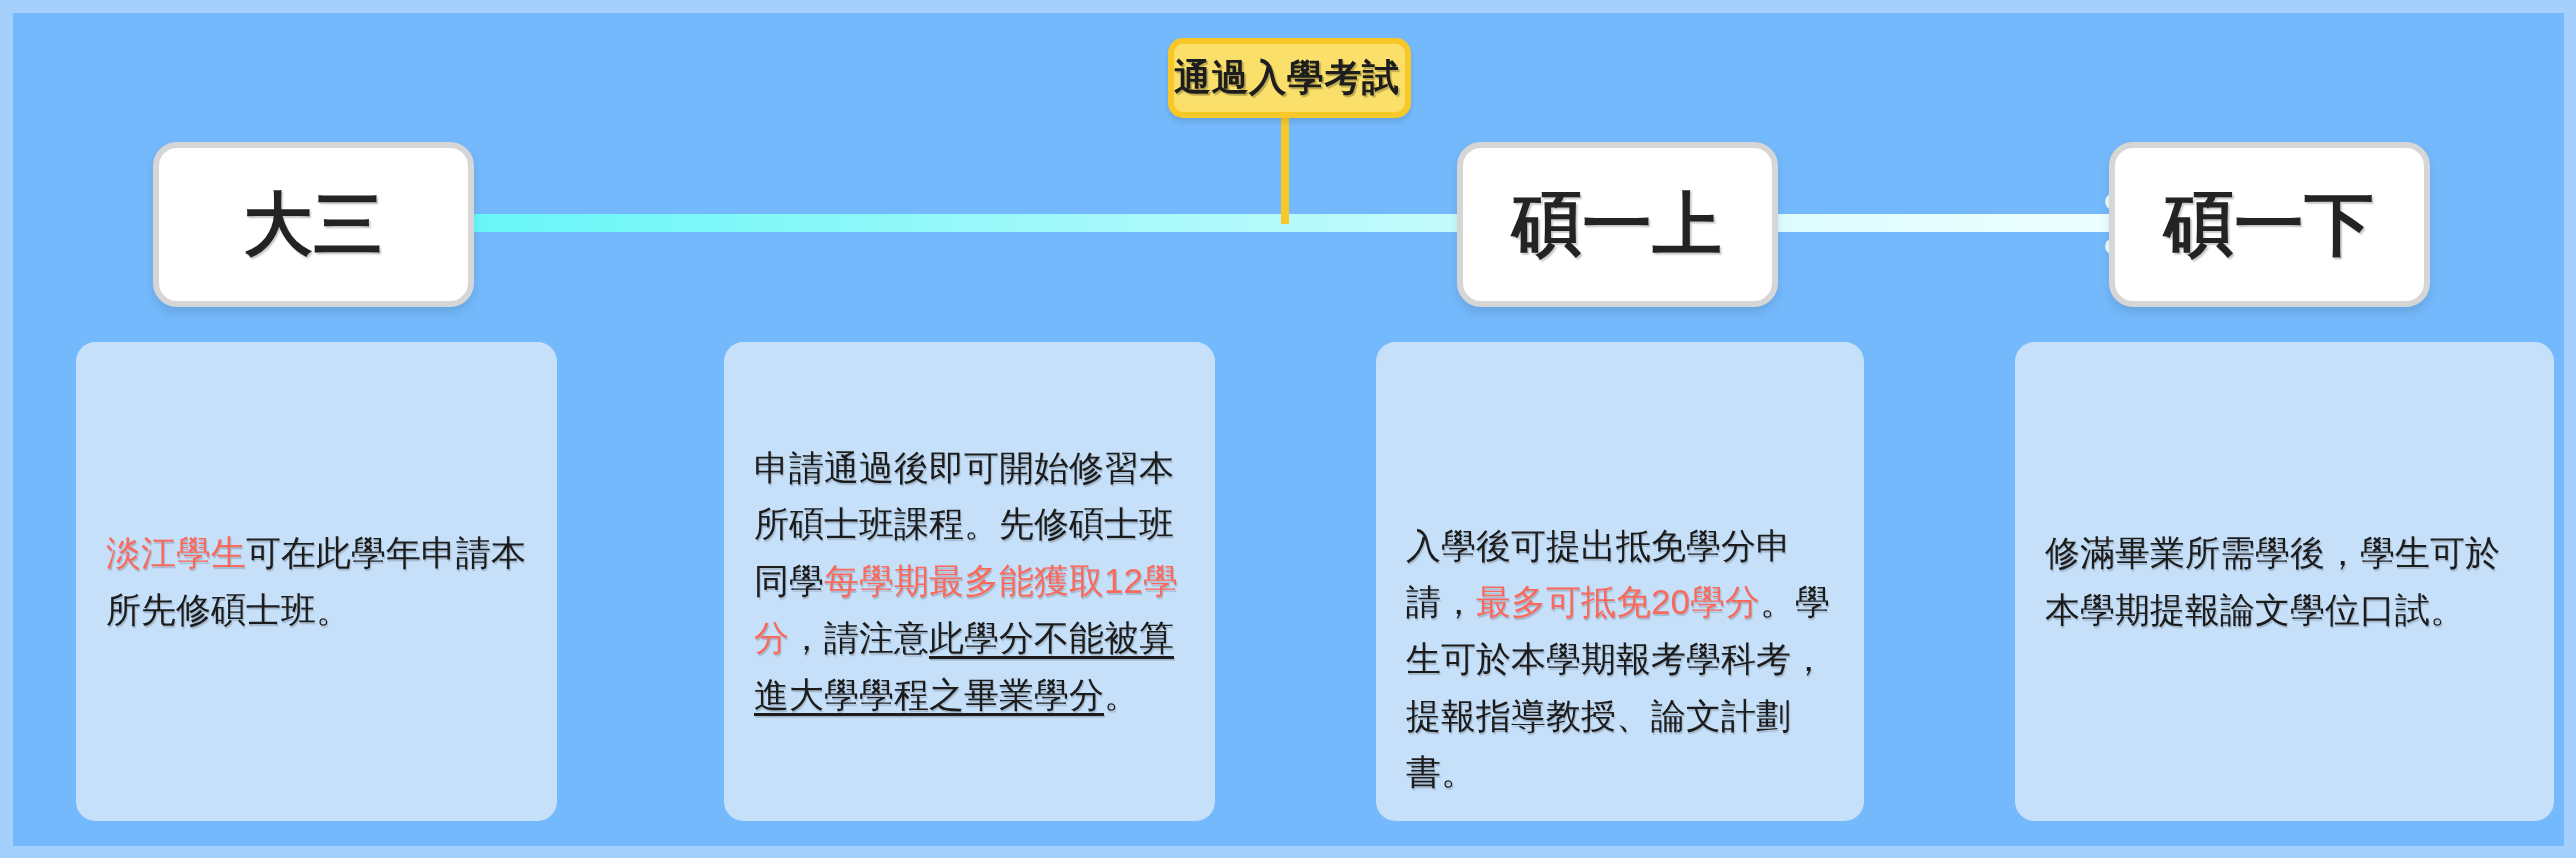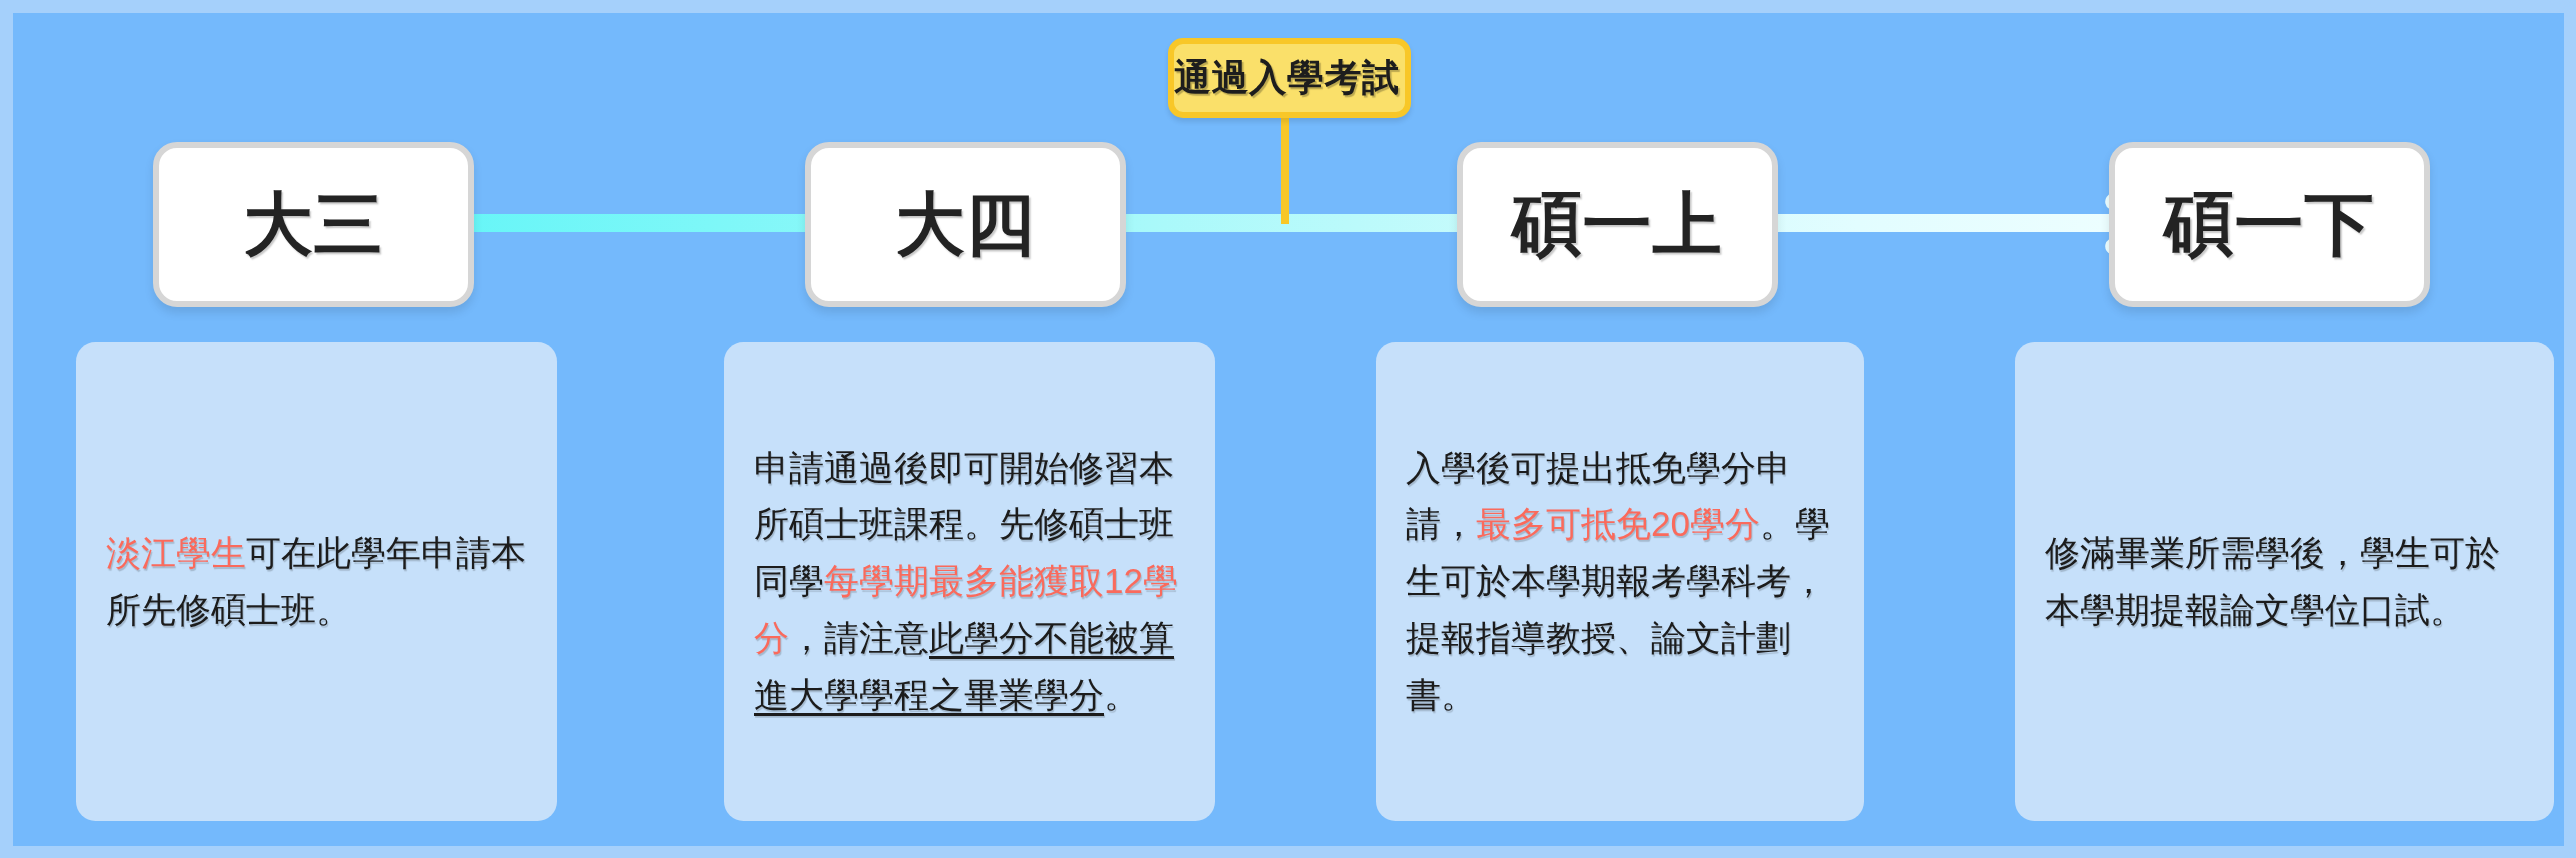--- a/index.html
+++ b/index.html
@@ -94,21 +94,21 @@
   }
   .desc-text{
     font-size:35px;
     line-height:1.62;
     color:#1c1c1c;
     text-shadow:1.1px 1.7px 1.1px rgba(0,0,0,0.18);
     word-break:break-all;
   }
   .desc-0{left:76px;width:481px;}
   .desc-1{left:724px;width:491px;}
-  .desc-2{left:1376px;width:488px;}
+  .desc-2{left:1376px;width:488px;align-items:flex-end;}
   .desc-3{left:2015px;width:539px;}
 
   .hl{color:#fa6a5c;}
   .ul{text-decoration:underline;text-underline-offset:5.7px;text-decoration-thickness:2.9px;}
 </style>
 </head>
 <body>
 
 <div id="root">
 
@@ -124,23 +124,20 @@
   <div class="badge-stem"></div>
   <div class="badge-wrap">
     <div class="badge">
       <span class="badge-label">通過入學考試</span>
     </div>
   </div>
 
   <div class="node node-0">
     <span class="node-label">大三</span>
   </div>
-  <div class="node node-1">
-    <span class="node-label">大四</span>
-  </div>
   <div class="node node-2">
     <span class="node-label">碩一上</span>
   </div>
   <div class="node node-3">
     <span class="node-label">碩一下</span>
   </div>
 
   <div class="desc-card desc-0">
     <div class="desc-text"><span class="hl">淡江學生</span><span>可在此學年申請本所先修碩士班。</span></div>
   </div>

